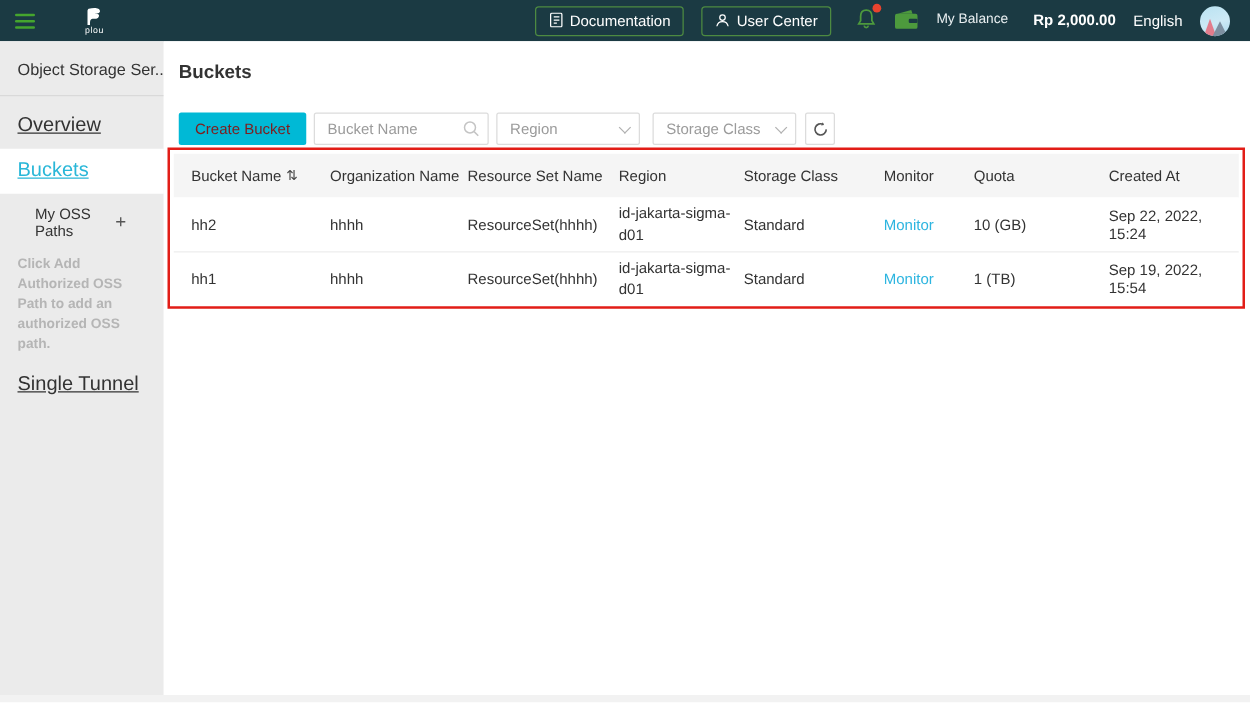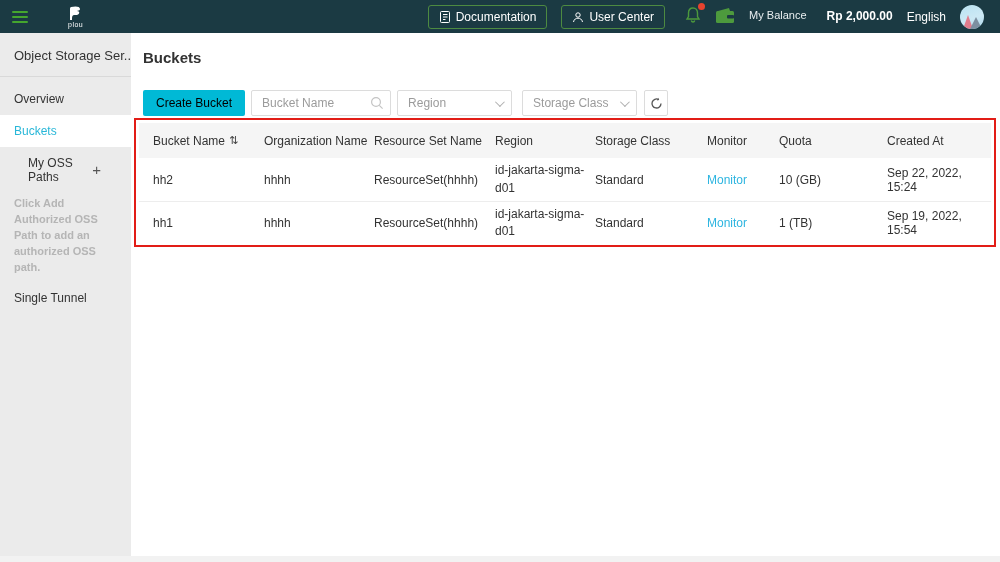--- a/index.html
+++ b/index.html
@@ -20,21 +20,21 @@
     color: #fff;
   }
   .hamburger { width: 34px; height: 33px; margin-left: 12px; display: flex; flex-direction: column; justify-content: center; gap: 3px; cursor: pointer; }
   .hamburger span { display: block; width: 16px; height: 2px; background: #45a52e; border-radius: 1px; }
   .logo { margin-left: 22px; display: flex; flex-direction: column; align-items: center; line-height: 1; }
   .logo-glyph { width: 13px; height: 14px; }
   .logo-text { font-size: 7px; color: #fff; letter-spacing: .5px; margin-top: 1px; }
 
   .header-right { margin-left: auto; display: flex; align-items: center; gap: 14px; padding-right: 16px; }
   .hdr-btn {
-    display: flex; align-items: center; gap: 5px;
+    display: flex; align-items: flex-start; gap: 5px;
     border: 1px solid #4d8a41; border-radius: 3px;
     padding: 4px 10px; color: #fff; font-size: 12px;
     background: transparent; cursor: pointer;
   }
   .hdr-btn svg { display: block; }
   .bell-wrap { position: relative; margin-left: 6px; cursor: pointer; }
   .bell-badge { position: absolute; top: -3px; right: -4px; width: 7px; height: 7px; border-radius: 50%; background: #e8432e; }
   .wallet-wrap { cursor: pointer; }
   .balance { display: flex; flex-direction: row; align-items: flex-start; line-height: 1.25; }
   .balance-label { font-size: 11px; color: #e8eef0; }
@@ -49,34 +49,34 @@
   .avatar::after { content: ""; position: absolute; right: 2px; bottom: 0; width: 0; height: 0;
     border-left: 6px solid transparent; border-right: 6px solid transparent; border-bottom: 12px solid #7d8fa0; }
 
   
   .sidebar {
     position: absolute; top: 33px; left: 0; width: 131px; height: 523px;
     background: #ebebeb;
   }
   .sidebar-title { font-size: 13px; color: #333; padding: 15px 10px 13px 14px; white-space: nowrap; overflow: hidden; }
   .sidebar-divider { border: none; border-top: 1px solid #d9d9d9; margin: 0 0 0 0; }
-  .side-item { font-size: 12px; color: #333; padding: 9px 14px; cursor: pointer; }
+  .side-item { font-size: 16px; color: #333; padding: 9px 14px; cursor: pointer; text-decoration: underline; }
   .side-item.first { margin-top: 6px; }
   .side-item.active { background: #ffffff; color: #29b7d8; }
   .side-item-row { display: flex; align-items: center; justify-content: space-between; padding: 9px 28px; cursor: pointer; font-size: 12px; color: #333; }
   .plus-icon { font-size: 15px; color: #555; line-height: 10px; cursor: pointer; padding-right: 2px; }
   .sidebar-helper { font-size: 11px; color: #b5b5b5; line-height: 1.45; padding: 3px 28px 6px 14px; font-weight: bold; }
 
   
   .main { position: absolute; top: 33px; left: 131px; width: 869px; height: 523px; background: #fff; }
   .page-title { font-size: 15px; font-weight: 600; color: #333; padding: 16px 0 0 12px; }
 
   .filter-bar { display: flex; align-items: center; margin: 24px 0 0 12px; gap: 0; }
   .create-btn {
-    background: #00b9d6; color: #000000; border: none; border-radius: 2px;
+    background: #00b9d6; color: #7f1d1d; border: none; border-radius: 2px;
     height: 26px; padding: 0 13px; font-size: 12px; cursor: pointer;
     font-family: inherit;
   }
   .search-box { position: relative; margin-left: 6px; }
   .search-box input {
     width: 140px; height: 26px; border: 1px solid #dcdcdc; border-radius: 2px;
     padding: 0 26px 0 10px; font-size: 12px; color: #333; outline: none;
     font-family: inherit;
   }
   .search-box input::placeholder { color: #9b9b9b; }

